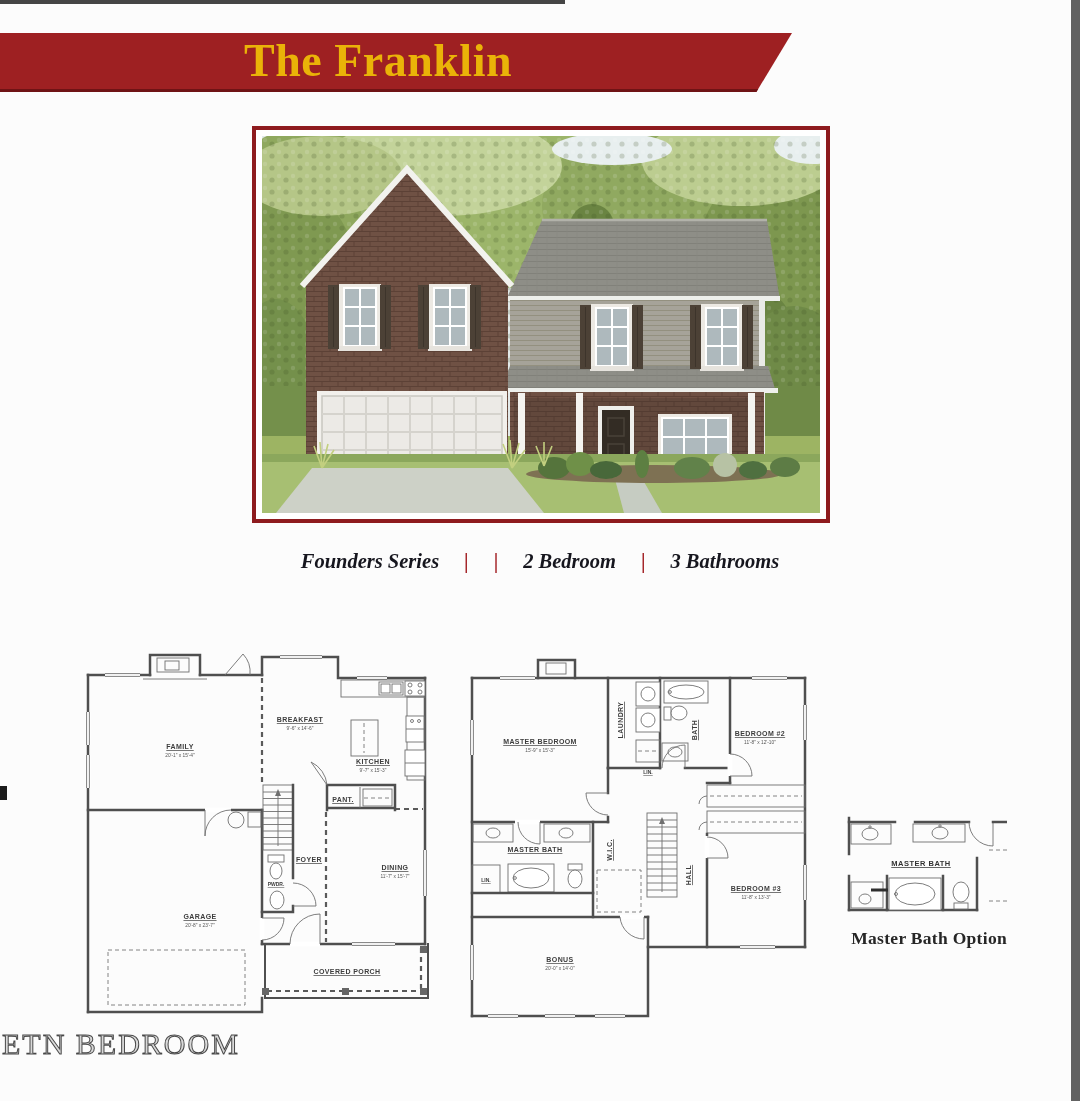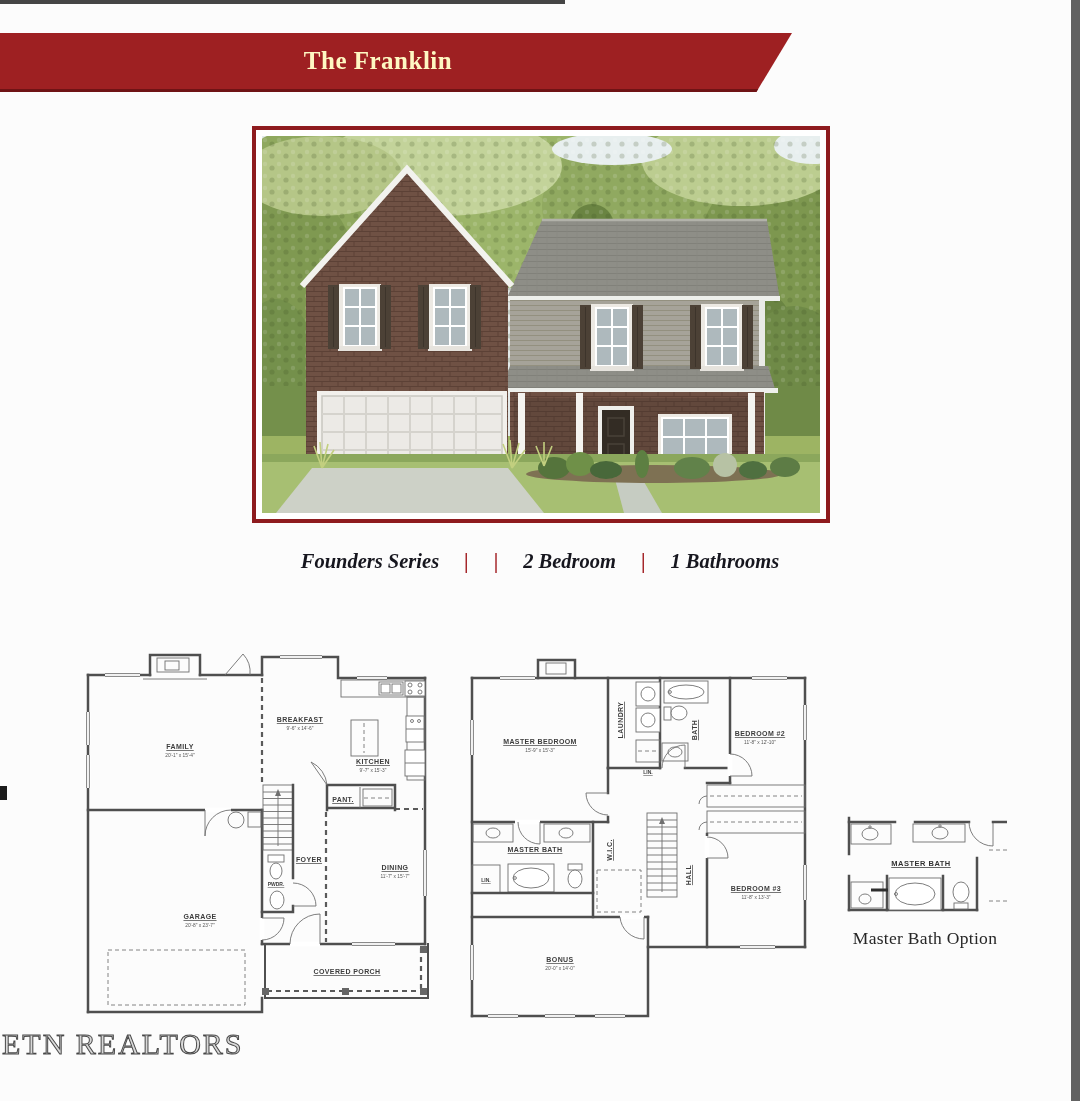--- a/index.html
+++ b/index.html
@@ -9,22 +9,22 @@
 
   
   #top-line{left:0;top:0;width:565px;height:4px;background:#454545;}
   #right-strip{left:1071px;top:0;width:9px;height:1101px;background:#626262;}
   #left-notch{left:0;top:786px;width:7px;height:14px;background:#1c1c1c;}
 
   
   #banner{left:0;top:33px;width:792px;height:59px;background:#9e2022;
           clip-path:polygon(0 0,100% 0,95.5% 100%,0 100%);
           border-bottom:3px solid #6f1315;box-sizing:border-box;}
-  #banner-title{width:756px;text-align:center;line-height:56px;color:#fef9c3;
-          font-weight:700;font-size:25px;letter-spacing:.5px;}
+  #banner-title{width:756px;text-align:center;line-height:56px;color:#eab308;
+          font-weight:700;font-size:46px;letter-spacing:.5px;}
 
   
   #photo-frame{left:252px;top:126px;width:578px;height:397px;background:#ffffff;
           border:4px solid #8e1b1e;box-sizing:border-box;padding:6px;}
 
   
   #features{left:10px;top:550px;width:1060px;display:flex;justify-content:center;
           align-items:center;gap:25px;font-size:20.5px;font-style:italic;font-weight:700;
           color:#16161e;}
   .feat-sep{color:#a32125;font-style:normal;font-weight:700;}
@@ -38,22 +38,22 @@
   .dd{stroke:#5a5a5a;stroke-width:2.2;fill:none;stroke-dasharray:5 4;}
   .wg{stroke:#ffffff;stroke-width:5;fill:none;}
   .rn{font-family:"Liberation Sans",sans-serif;font-size:7px;font-weight:700;fill:#3d3d3d;
       letter-spacing:.4px;text-decoration:underline;}
   .rs{font-family:"Liberation Sans",sans-serif;font-size:5px;font-weight:700;fill:#3d3d3d;
       text-decoration:underline;}
   .rd{font-family:"Liberation Sans",sans-serif;font-size:4.8px;fill:#555555;}
   .rn8{font-family:"Liberation Sans",sans-serif;font-size:7.5px;font-weight:700;fill:#333333;
       letter-spacing:.5px;text-decoration:underline;}
 
-  #mbo-caption{left:843px;top:928px;width:164px;text-align:center;font-size:17.5px;
-      color:#262626;letter-spacing:.3px;}
+  #mbo-caption{left:843px;top:928px;width:164px;text-align:right;font-size:17.5px;
+      color:#262626;letter-spacing:.3px;font-weight:bold;}
 
   #watermark{left:2px;top:1027px;font-size:30px;letter-spacing:2px;
       color:rgba(60,60,60,.18);-webkit-text-stroke:1px rgba(45,45,45,.85);
       font-family:"Liberation Serif",serif;white-space:nowrap;}
 </style>
 </head>
 <body>
 
 <div id="page">
 
@@ -201,21 +201,21 @@
       </g>
     </svg>
   </div>
 
   <div class="abs" id="features">
     <span>Founders Series</span>
     <span class="feat-sep">|</span>
     <span class="feat-sep">|</span>
     <span>2 Bedroom</span>
     <span class="feat-sep">|</span>
-    <span>1 Bathrooms</span>
+    <span>3 Bathrooms</span>
   </div>
 
   <svg class="abs" style="left:85px;top:650px;" width="372" height="400" viewBox="0 0 372 400">
 
     <path class="w" d="M3,25 H65 M115,25 H177"></path>
     <path class="w" d="M65,25 V5 H115 V25"></path>
     <rect class="t" x="72" y="8" width="32" height="14"></rect>
     <rect class="t" x="80" y="11" width="14" height="9"></rect>
     <path class="t" d="M58,29 H122"></path>
     <path class="w" d="M177,25 V7 H253 V28 H340"></path>
@@ -467,15 +467,15 @@
       <ellipse class="t" cx="22" cy="93" rx="6" ry="5"></ellipse>
     <rect class="fx" x="46" y="72" width="52" height="32"></rect>
     <ellipse class="t" cx="72" cy="88" rx="20" ry="11"></ellipse>
       <circle class="t" cx="53" cy="88" r="1.5"></circle>
     <ellipse class="fx" cx="118" cy="86" rx="8" ry="10"></ellipse>
       <rect class="fx" x="111" y="97" width="14" height="6"></rect>
     <text class="rn8" x="78" y="60" text-anchor="middle">MASTER BATH</text>
   </svg>
   <div class="abs" id="mbo-caption">Master Bath Option</div>
 
-  <div class="abs" id="watermark">ETN REALTORS</div>
+  <div class="abs" id="watermark">ETN BEDROOM</div>
 
 </div>
 
 </body></html>

